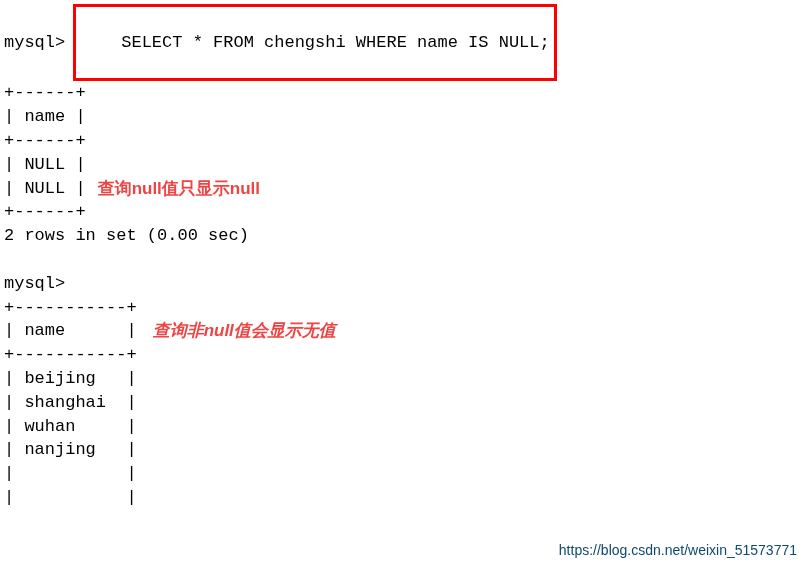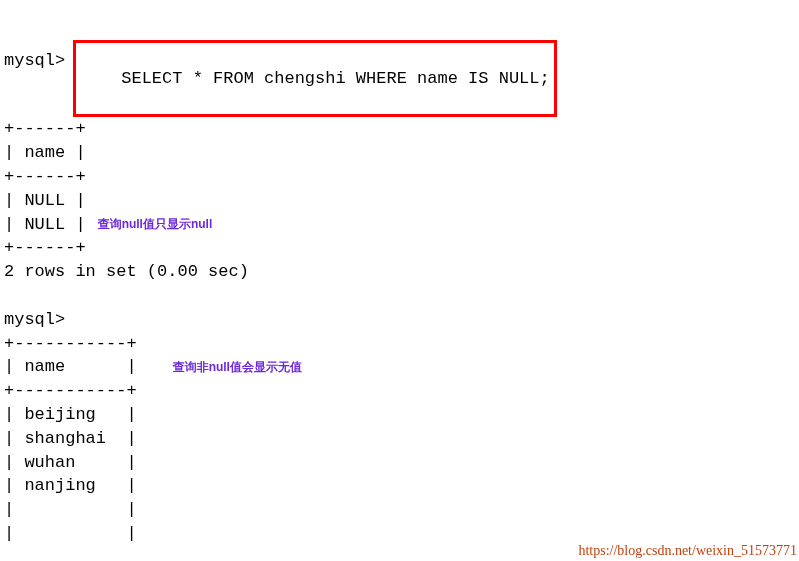--- a/index.html
+++ b/index.html
@@ -21,36 +21,35 @@
     }
     .prompt-line {
       display: flex;
       align-items: center;
     }
     .highlight-box {
       border: 3px solid #ff0000;
       display: inline-block;
       padding: 0 4px;
       margin-left: -2px;
-      margin-top: 36px;
     }
     .annotation {
-      color: #6d28d9;
+      color: #ef4444;
       font-family: "Microsoft YaHei", Arial, sans-serif;
       font-weight: bold;
-      font-size: 12px;
+      font-size: 17px;
       display: inline-block;
       margin-left: 12px;
     }
     .watermark {
       position: absolute;
       bottom: 8px;
       right: 10px;
-      color: #c2410c;
-      font-family: Liberation Serif, serif;
+      color: #0c4a6e;
+      font-family: Liberation Sans, sans-serif;
       font-size: 14px;
       pointer-events: none;
     }
     .row {
       display: flex;
       align-items: center;
     }
   </style>
 </head>
 <body>
@@ -74,21 +73,21 @@
 <div class="line">2 rows in set (0.00 sec)</div>
 <div class="line">&nbsp;</div>
 
 <div class="line prompt-line">
   <span>mysql&gt;</span>
   <span>&nbsp;</span>
 </div>
 <div class="line">+-----------+</div>
 <div class="row">
   <div class="line">| name      |</div>
-  <span class="annotation" style="margin-left:36px;">查询非null值会显示无值</span>
+  <span class="annotation" style="margin-left:16px;font-style:italic;">查询非null值会显示无值</span>
 </div>
 <div class="line">+-----------+</div>
 <div class="line">| beijing   |</div>
 <div class="line">| shanghai  |</div>
 <div class="line">| wuhan     |</div>
 <div class="line">| nanjing   |</div>
 <div class="line">|           |</div>
 <div class="line">|           |</div>
 
 <div class="watermark">https://blog.csdn.net/weixin_51573771</div>

